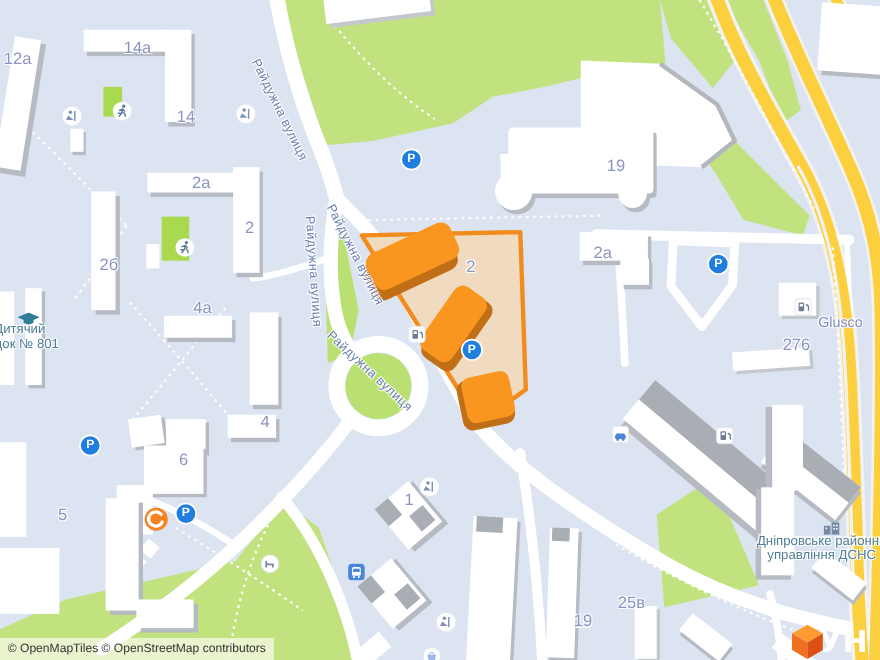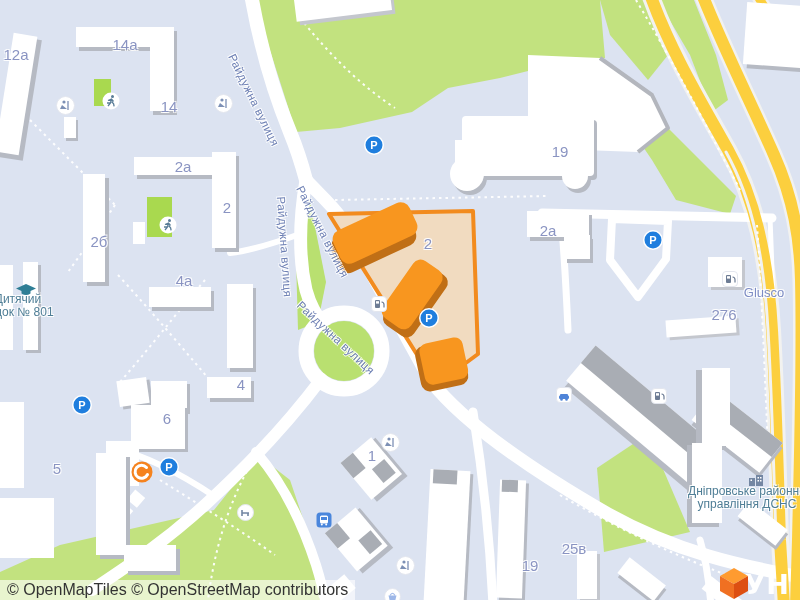--- a/index.html
+++ b/index.html
@@ -11,21 +11,21 @@
       text-shadow:-1px -1px 0 rgba(255,255,255,.85),1px -1px 0 rgba(255,255,255,.85),-1px 1px 0 rgba(255,255,255,.85),1px 1px 0 rgba(255,255,255,.85);}
   .street{position:absolute;font-size:11.5px;letter-spacing:.5px;color:#6e80b4;white-space:nowrap;
       transform-origin:0 0;
       text-shadow:-1px -1px 0 rgba(255,255,255,.9),1px -1px 0 rgba(255,255,255,.9),-1px 1px 0 rgba(255,255,255,.9),1px 1px 0 rgba(255,255,255,.9);}
   .poi{position:absolute;transform:translateX(-50%);text-align:center;font-size:12px;line-height:13px;
       color:#4f7e96;white-space:nowrap;
       text-shadow:-1px -1px 0 rgba(255,255,255,.9),1px -1px 0 rgba(255,255,255,.9),-1px 1px 0 rgba(255,255,255,.9),1px 1px 0 rgba(255,255,255,.9);}
   .poi.shop{color:#7d8cc4;font-size:13px;}
   .icon{position:absolute;transform:translate(-50%,-50%);line-height:0;}
   #attribution{position:absolute;left:0;bottom:0;height:20px;display:flex;align-items:center;
-      background:rgba(255,255,255,.62);padding:0 7px;font-size:16px;color:#333;z-index:30;}
+      background:rgba(255,255,255,.62);padding:0 7px;font-size:11px;color:#333;z-index:30;}
   #brandlogo{position:absolute;left:718px;top:566px;width:90px;height:36px;z-index:25;display:flex;align-items:center;}
   #brandlogo .luntext{font-size:27px;font-weight:bold;color:#fff;letter-spacing:1px;margin-left:3px;
       font-family:"DejaVu Sans","Liberation Sans",sans-serif;}
 </style>
 </head>
 <body>
 
 <div id="map">
 
   <svg width="800" height="600" viewBox="0 0 800 600">

